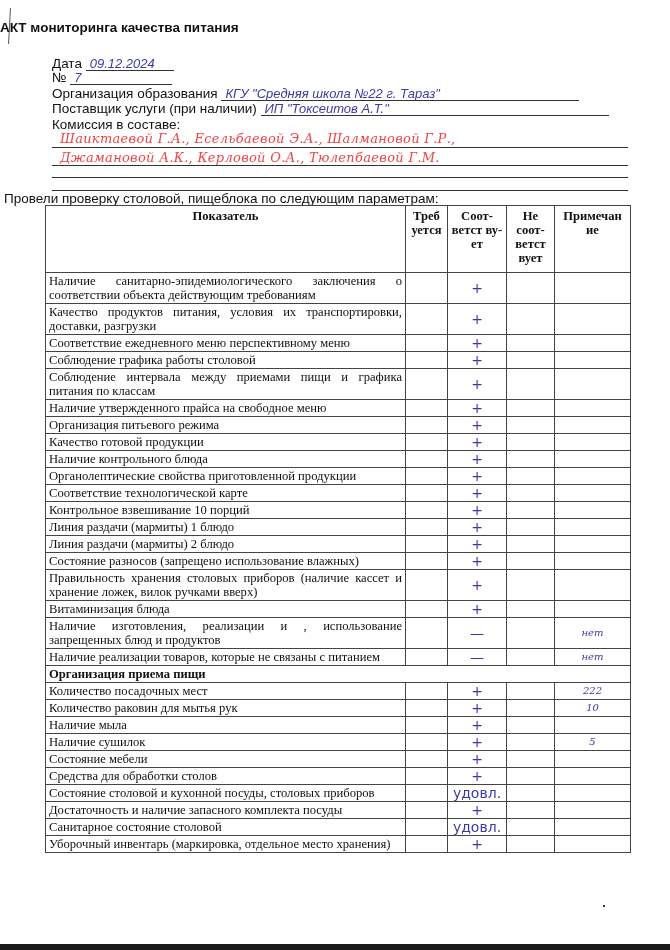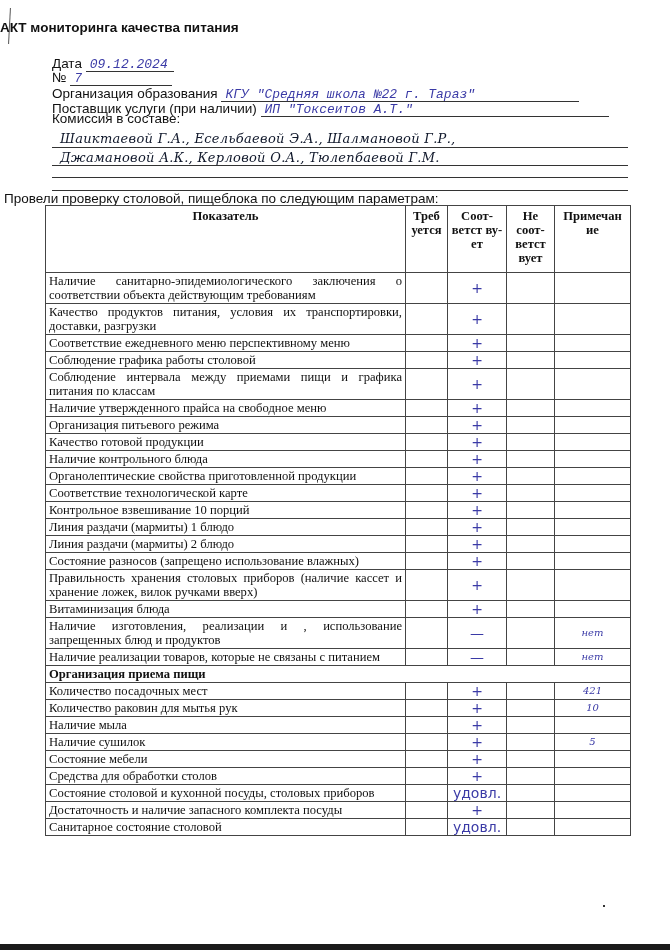--- a/index.html
+++ b/index.html
@@ -4,25 +4,25 @@
 <style>
   html, body { margin: 0; padding: 0; }
   body {
     width: 670px; height: 950px; background: #ffffff; position: relative; overflow: hidden;
     font-family: "Liberation Sans", sans-serif; color: #111;
   }
   .margin-mark { position: absolute; left: 9px; top: 8px; width: 1px; height: 36px; background: #555; transform: rotate(3deg); }
   .title { position: absolute; top: 20px; left: 0; width: 670px; font-weight: bold; font-size: 13.5px; }
   .field { position: absolute; left: 52px; font-size: 13.5px; line-height: 15px; white-space: nowrap; }
   .hw {
-    font-family: Liberation Mono, monospace; font-style: italic; color: #3a3aa6; font-size: 13px;
+    font-family: Liberation Sans, sans-serif; font-style: italic; color: #3a3aa6; font-size: 13px;
     display: inline-block; border-bottom: 1px solid #333; padding: 0 4px; line-height: 13px;
   }
   .line { position: absolute; left: 52px; width: 576px; height: 1px; background: #333; }
-  .commission-text { position: absolute; left: 60px; font-family: "DejaVu Serif", serif; font-style: italic; color: #0f172a; font-size: 13px; white-space: nowrap; letter-spacing: 0.3px; }
+  .commission-text { position: absolute; left: 60px; font-family: "DejaVu Serif", serif; font-style: italic; color: #ef4444; font-size: 13px; white-space: nowrap; letter-spacing: 0.3px; }
   .intro { position: absolute; top: 191px; left: 4px; width: 670px; font-size: 13.5px; }
 
   table.main {
     position: absolute; top: 205px; left: 45px; width: 585px; border-collapse: collapse;
     font-family: "Liberation Serif", serif; font-size: 12.6px; line-height: 14px; table-layout: fixed; padding-left: 29px;
   }
   table.main td, table.main th { border: 1px solid #444; padding: 1px 3px; vertical-align: middle; }
   table.main th { font-weight: bold; vertical-align: top; text-align: center; padding-top: 3px; }
   th.col-ind { text-align: center; }
   td.ind { text-align: justify; text-align-last: left; }
@@ -48,21 +48,21 @@
   <span class="hw" style="width:94px">7</span>
 </div>
 <div class="field" style="top:86px">
   <span>Организация образования</span>
   <span class="hw" style="width:350px">КГУ "Средняя школа №22 г. Тараз"</span>
 </div>
 <div class="field" style="top:101px">
   <span>Поставщик услуги (при наличии)</span>
   <span class="hw" style="width:340px">ИП "Токсеитов А.Т."</span>
 </div>
-<div class="field" style="top:111px">Комиссия в составе:</div>
+<div class="field" style="top:117px">Комиссия в составе:</div>
 
 <div class="commission-text" style="top:131px">Шаиктаевой Г.А., Есельбаевой Э.А., Шалмановой Г.Р.,</div>
 <div class="line" style="top:147px"></div>
 <div class="commission-text" style="top:150px">Джамановой А.К., Керловой О.А., Тюлепбаевой Г.М.</div>
 <div class="line" style="top:165px"></div>
 <div class="line" style="top:177px"></div>
 <div class="line" style="top:190px"></div>
 
 <div class="intro">Провели проверку столовой, пищеблока по следующим параметрам:</div>
 
@@ -218,21 +218,21 @@
         <td class="note">нет</td>
       </tr>
       <tr>
         <td colspan="5" class="section">Организация приема пищи</td>
       </tr>
       <tr>
         <td class="ind">Количество посадочных мест</td>
         <td class="mark"></td>
         <td class="mark">+</td>
         <td class="mark"></td>
-        <td class="note">421</td>
+        <td class="note">222</td>
       </tr>
       <tr>
         <td class="ind">Количество раковин для мытья рук</td>
         <td class="mark"></td>
         <td class="mark">+</td>
         <td class="mark"></td>
         <td class="note">10</td>
       </tr>
       <tr>
         <td class="ind">Наличие мыла</td>
@@ -273,20 +273,27 @@
         <td class="ind">Достаточность и наличие запасного комплекта посуды</td>
         <td class="mark"></td>
         <td class="mark">+</td>
         <td class="mark"></td>
         <td class="note"></td>
       </tr>
       <tr>
         <td class="ind">Санитарное состояние столовой</td>
         <td class="mark"></td>
         <td class="mark">удовл.</td>
+        <td class="mark"></td>
+        <td class="note"></td>
+      </tr>
+      <tr>
+        <td class="ind">Уборочный инвентарь (маркировка, отдельное место хранения)</td>
+        <td class="mark"></td>
+        <td class="mark">+</td>
         <td class="mark"></td>
         <td class="note"></td>
       </tr>
     </tbody>
 </table>
 
 <div class="dot"></div>
 <div class="bottom-bar"></div>
 
 </body></html>

